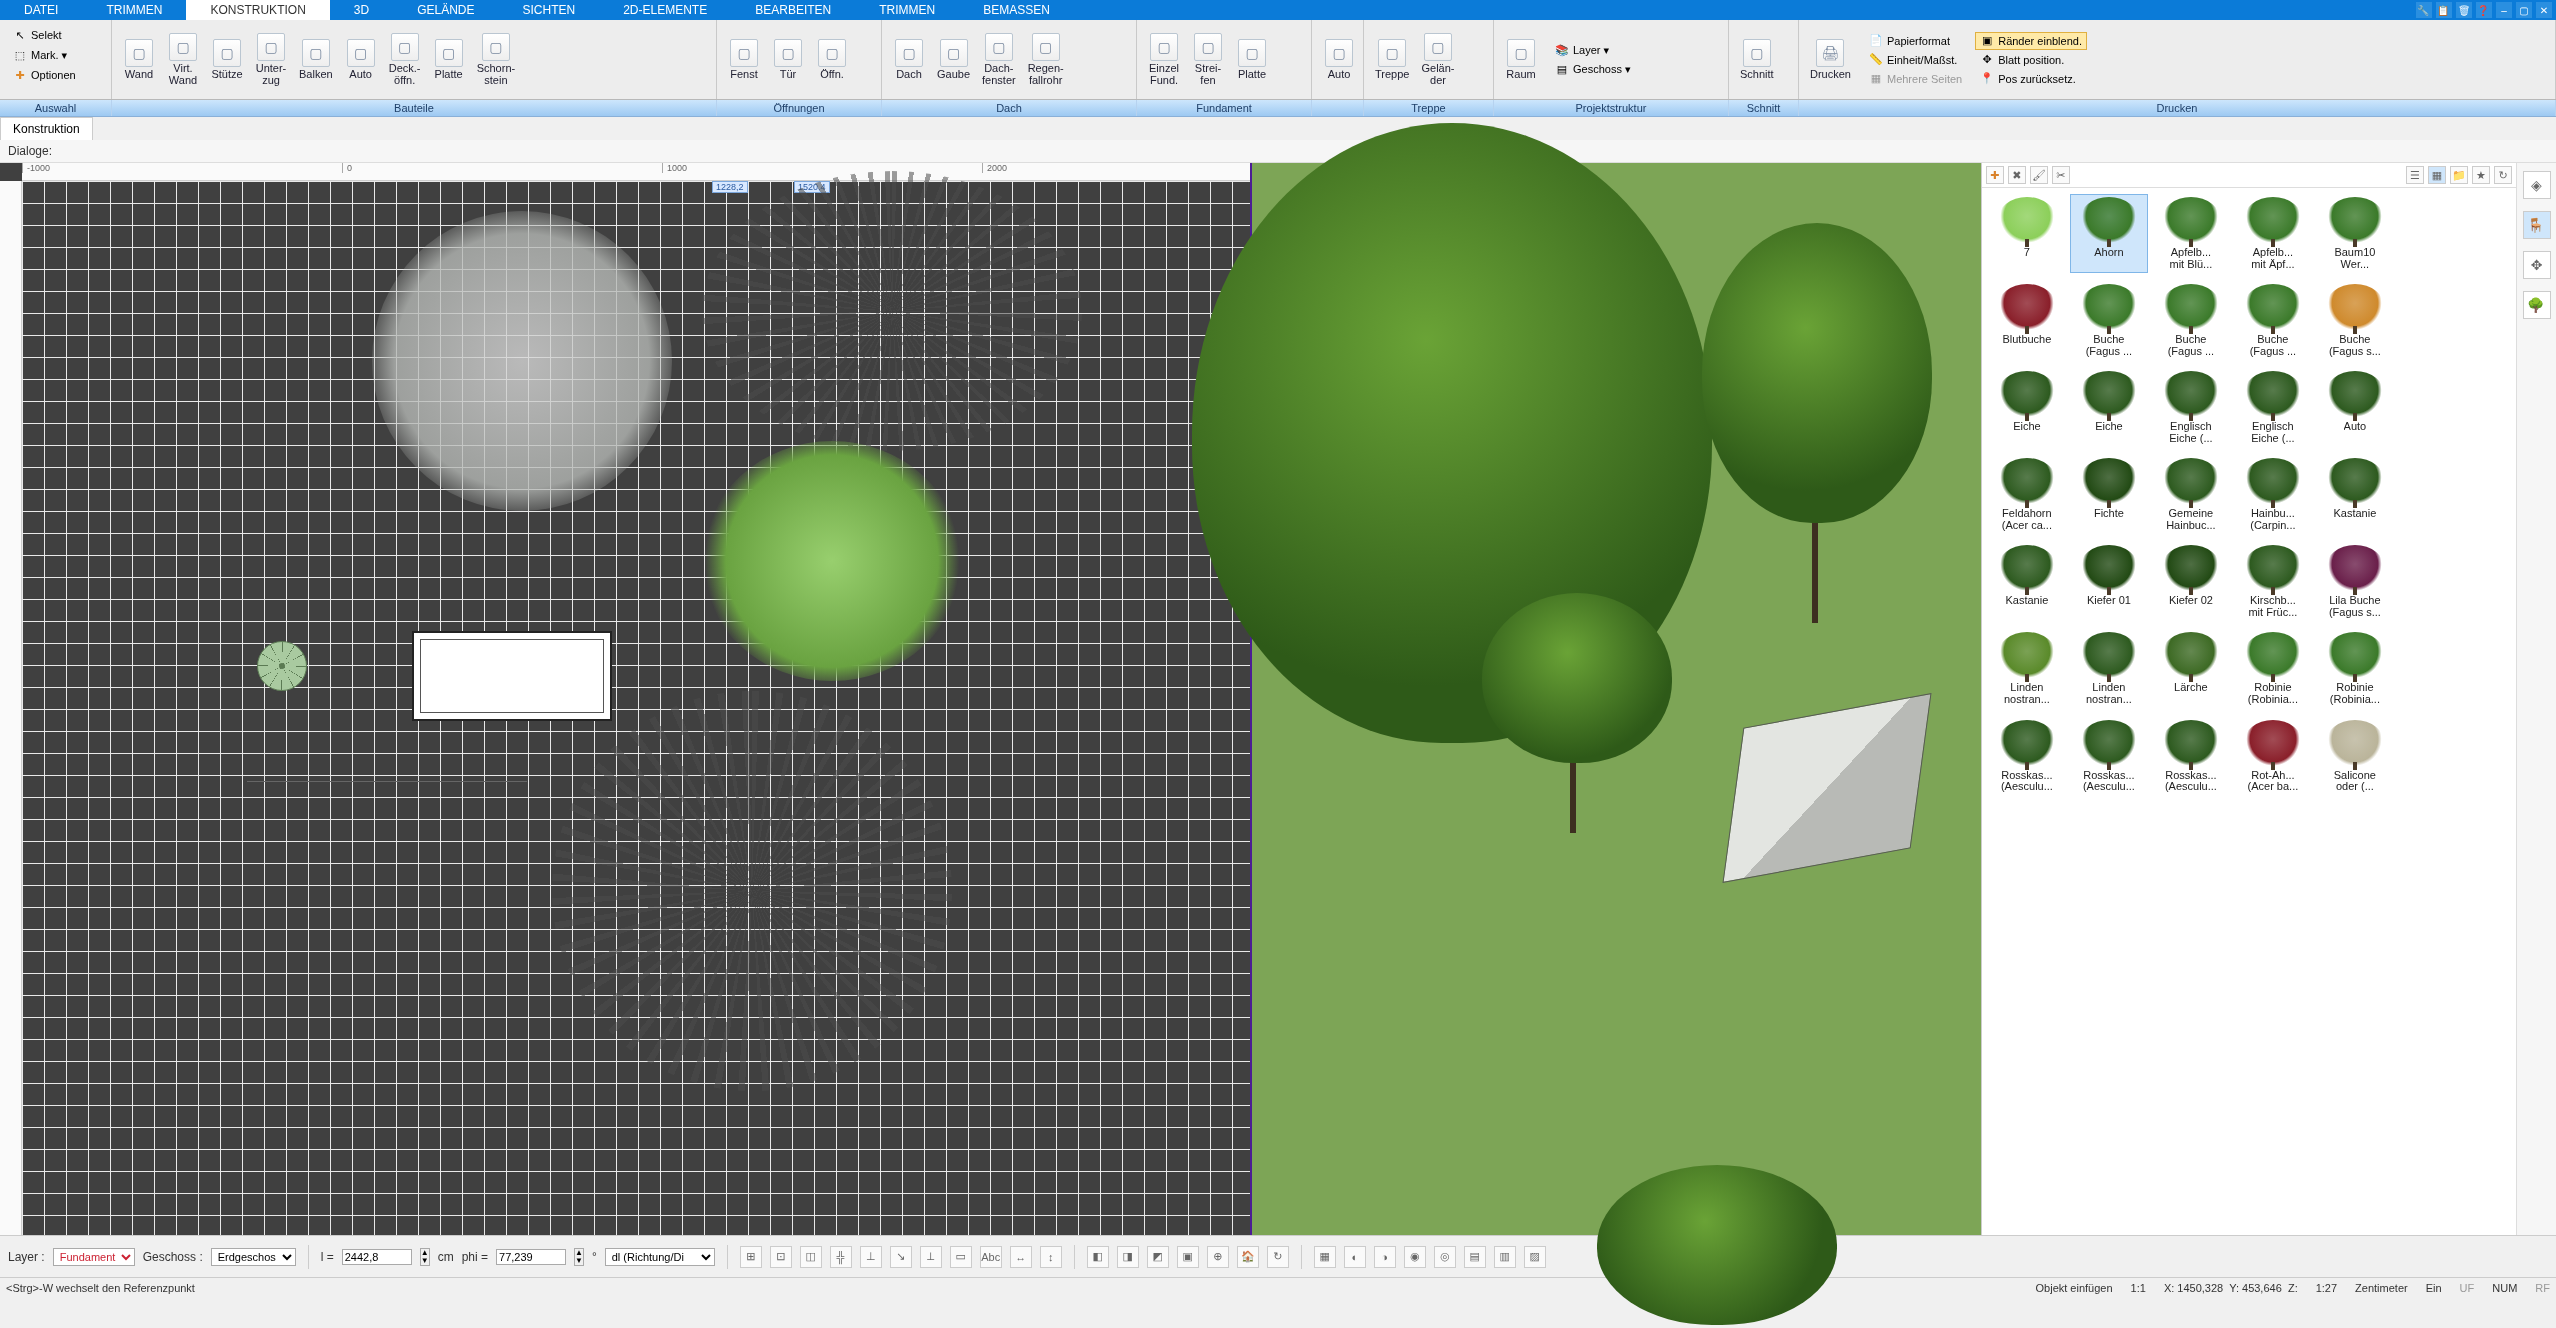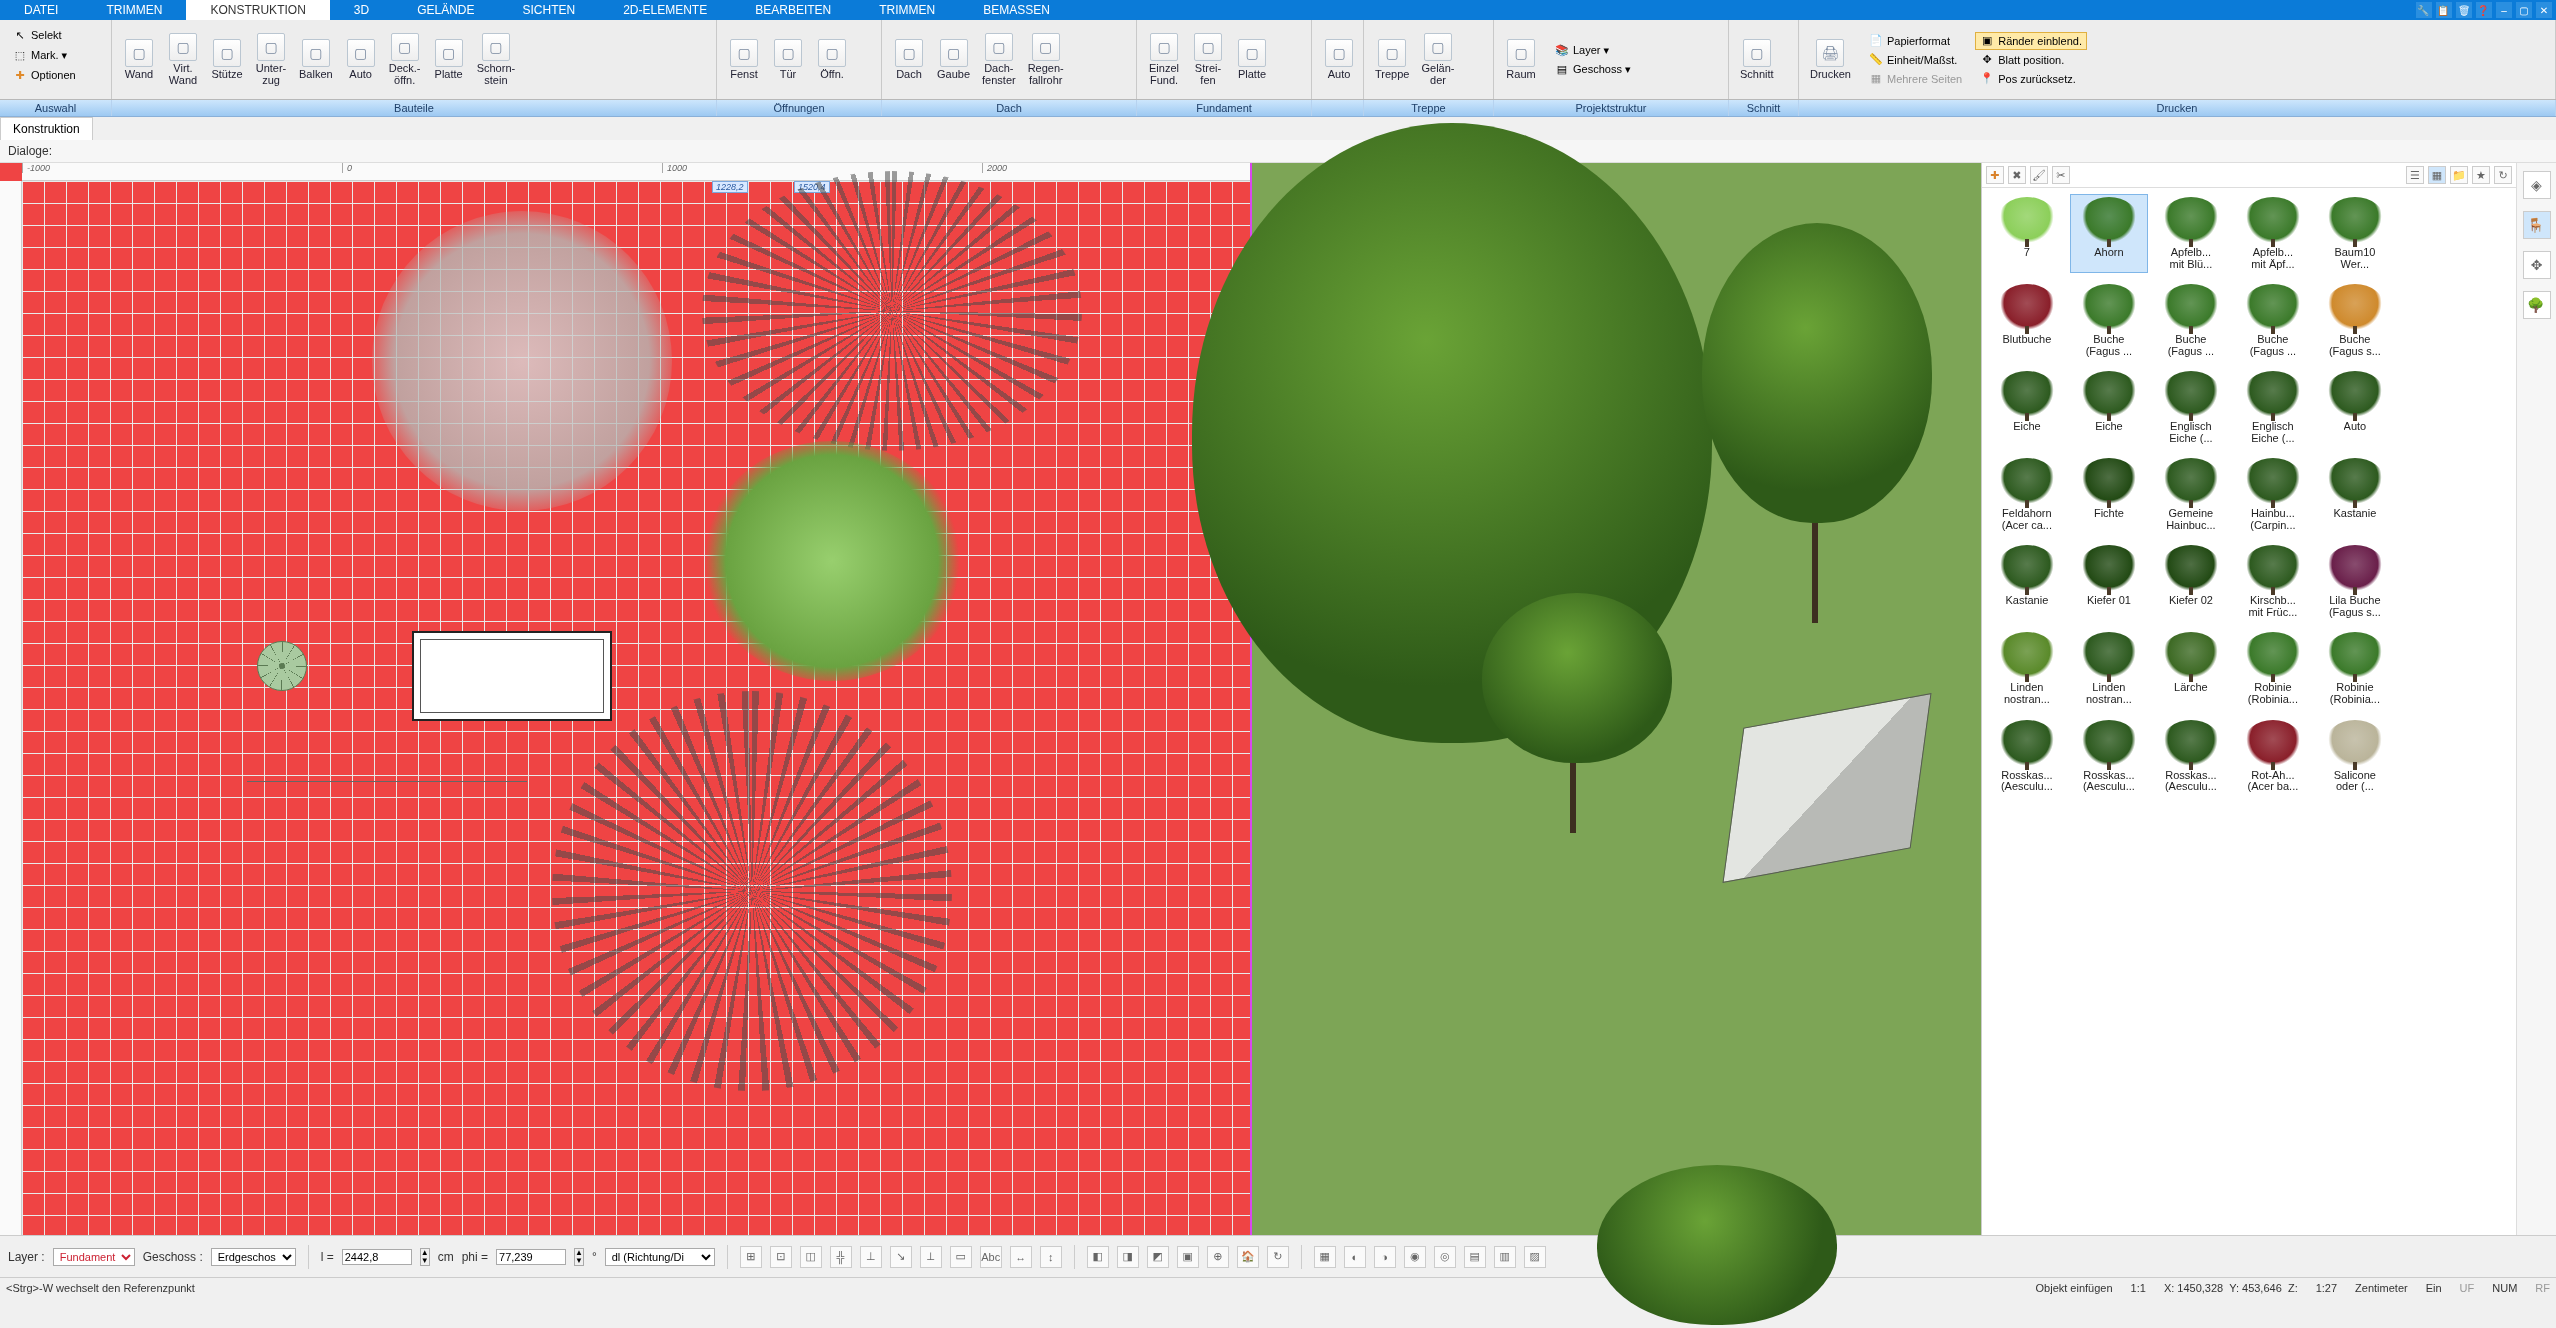--- a/index.html
+++ b/index.html
@@ -24,21 +24,21 @@
 .ribbon-small.active{background:#ffeaa8;border:1px solid #e0b040;}
 .ribbon-small .sico{width:14px;height:14px;display:inline-flex;align-items:center;justify-content:center;}
 .group-labels{display:flex;background:linear-gradient(#cde6fc,#9dc9f2);border-bottom:1px solid #8ab0d8;}
 .group-labels div{flex:0 0 auto;text-align:center;font-size:11px;color:#20416a;padding:2px 4px;border-right:1px solid #b6d2ef;}
 .tabbar{display:flex;background:#f0f0f0;}
 .tabbar .tab{padding:4px 12px;background:white;border:1px solid #ccc;border-bottom:none;font-size:12px;}
 .dlgbar{padding:4px 8px;font-size:12px;color:#333;background:#f6f6f6;border-bottom:1px solid #ddd;}
 
 
 .main{display:flex;height:calc(100% - 20px - 80px - 22px - 26px - 24px - 22px - 20px - 42px);}
-.view2d{flex:0 0 49%;position:relative;background:#ef4444;border-right:2px solid #d946ef;font-style:italic;}
+.view2d{flex:0 0 49%;position:relative;background:#404040;border-right:2px solid #4c1d95;}
 .view3d{flex:0 0 28.5%;position:relative;background:#7da556;}
 .sidepanel{flex:1;display:flex;}
 .library{flex:1;background:white;border-left:1px solid #ccc;display:flex;flex-direction:column;}
 .lib-toolbar{display:flex;gap:4px;padding:3px 4px;border-bottom:1px solid #ddd;align-items:center;}
 .lib-toolbar .spacer{flex:1;}
 .lib-tb{width:18px;height:18px;border:1px solid #ccc;background:#fafafa;display:inline-flex;align-items:center;justify-content:center;font-size:11px;color:#666;cursor:pointer;}
 .lib-grid{flex:1;overflow:auto;padding:6px;}
 .lib-row{display:flex;gap:4px;margin-bottom:8px;}
 .lib-item{width:78px;display:flex;flex-direction:column;align-items:center;cursor:pointer;border:1px solid transparent;padding:2px;}
 .lib-item.selected{background:#cfe6fb;border-color:#7fb6e8;}

